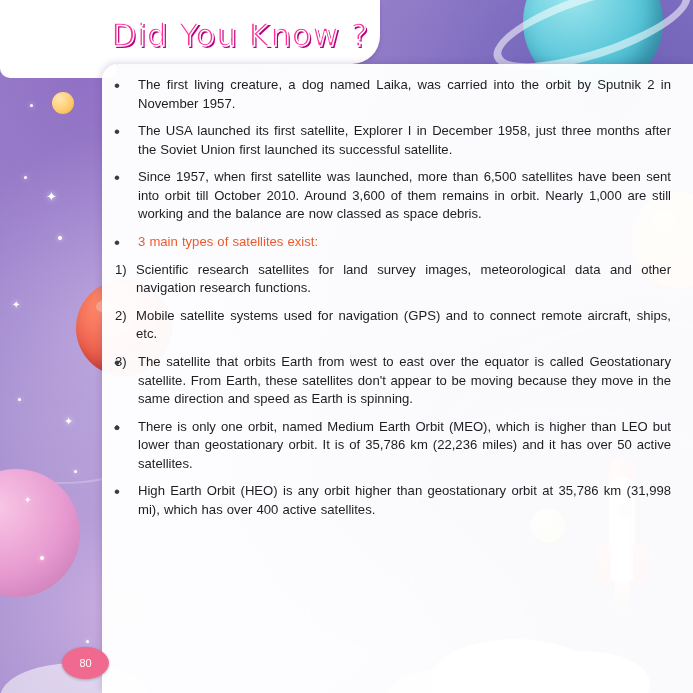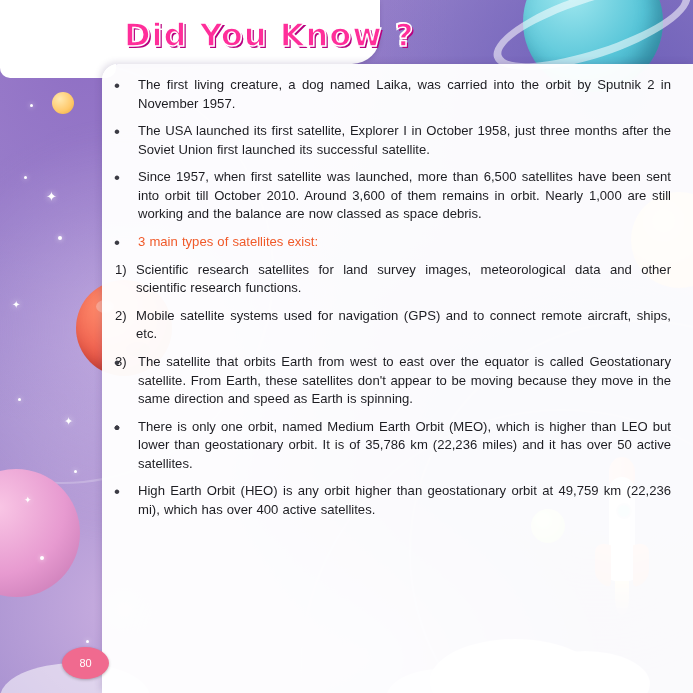--- a/index.html
+++ b/index.html
@@ -154,23 +154,23 @@
     position: absolute; left: 0; top: 0; width: 380px; height: 64px;
     background: #ffffff;
     border-radius: 0 0 28px 0;
     box-shadow: 0 2px 4px rgba(60,40,90,0.18);
   }
   .title-band-tail {
     position: absolute; left: 0; top: 64px; width: 116px; height: 14px;
     background: #ffffff; border-radius: 0 0 10px 10px;
   }
   .page-title {
-    position: absolute; left: 124px; top: 16px;
+    position: absolute; left: 111px; top: 16px;
     font-family: "DejaVu Sans", sans-serif;
-    font-weight: bold;
+    font-weight: normal;
     font-size: 32px;
     letter-spacing: 1px;
     color: #ff2e9a;
     -webkit-text-stroke: 1.5px #ffffff;
     text-shadow:
       2px 2px 0 #b8007f,
       -1px -1px 0 #ffffff,
       0 0 1px #ffffff;
     white-space: nowrap;
   }
@@ -299,36 +299,36 @@
   <div class="content-panel">
     <ul class="bullets">
 
       <li class="item dot">
         <span class="marker">•</span>
         <span>The first living creature, a dog named Laika, was carried into the orbit by Sputnik 2 in November 1957.</span>
       </li>
 
       <li class="item dot">
         <span class="marker">•</span>
-        <span>The USA launched its first satellite, Explorer I in October 1958, just three months after the Soviet Union first launched its successful satellite.</span>
+        <span>The USA launched its first satellite, Explorer I in December 1958, just three months after the Soviet Union first launched its successful satellite.</span>
       </li>
 
       <li class="item dot">
         <span class="marker">•</span>
         <span>Since 1957, when first satellite was launched, more than 6,500 satellites have been sent into orbit till October 2010. Around 3,600 of them remains in orbit. Nearly 1,000 are still working and the balance are now classed as space debris.</span>
       </li>
 
       <li class="item dot heading">
         <span class="marker">•</span>
         <span>3 main types of satellites exist:</span>
       </li>
 
       <li class="item num">
         <span class="marker">1)</span>
-        <span>Scientific research satellites for land survey images, meteorological data and other scientific research functions.</span>
+        <span>Scientific research satellites for land survey images, meteorological data and other navigation research functions.</span>
       </li>
 
       <li class="item num">
         <span class="marker">2)</span>
         <span>Mobile satellite systems used for navigation (GPS) and to connect remote aircraft, ships, etc.</span>
       </li>
 
       <li class="item num">
         <span class="marker">3)</span>
       </li>
@@ -346,21 +346,21 @@
         <span class="marker">•</span>
       </li>
 
       <li class="item dot">
         <span class="marker">•</span>
         <span>There is only one orbit, named Medium Earth Orbit (MEO), which is higher than LEO but  lower than geostationary orbit. It is of 35,786 km (22,236 miles) and it has over 50 active satellites.</span>
       </li>
 
       <li class="item dot">
         <span class="marker">•</span>
-        <span>High Earth Orbit (HEO) is any orbit higher than geostationary orbit at 49,759 km (22,236 mi), which has over 400 active satellites.</span>
+        <span>High Earth Orbit (HEO) is any orbit higher than geostationary orbit at 35,786 km (31,998 mi), which has over 400 active satellites.</span>
       </li>
 
     </ul>
   </div>
 
   <div class="page-num">80</div>
 
 </div>
 
 </body></html>

